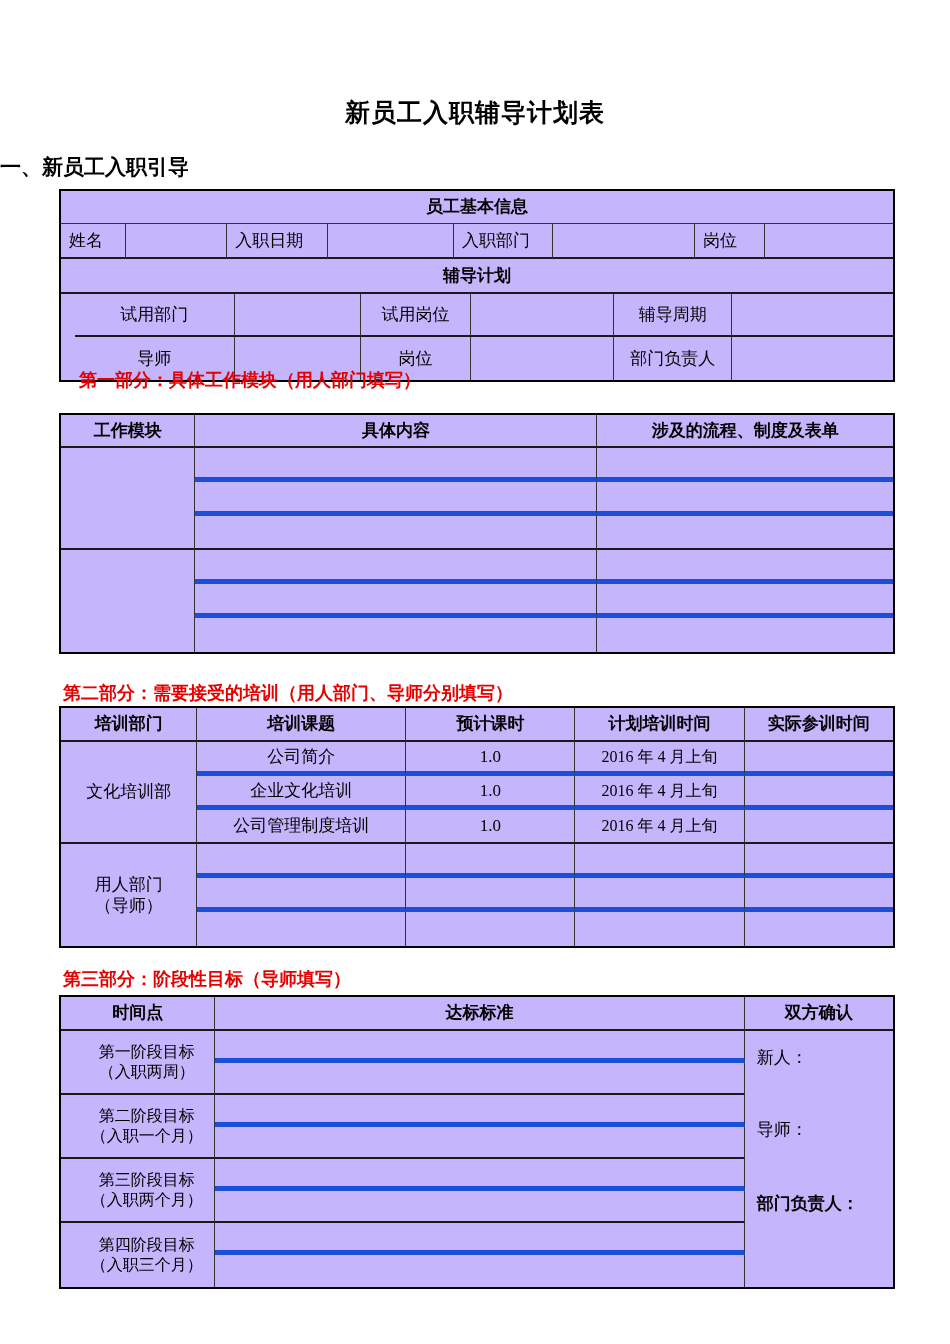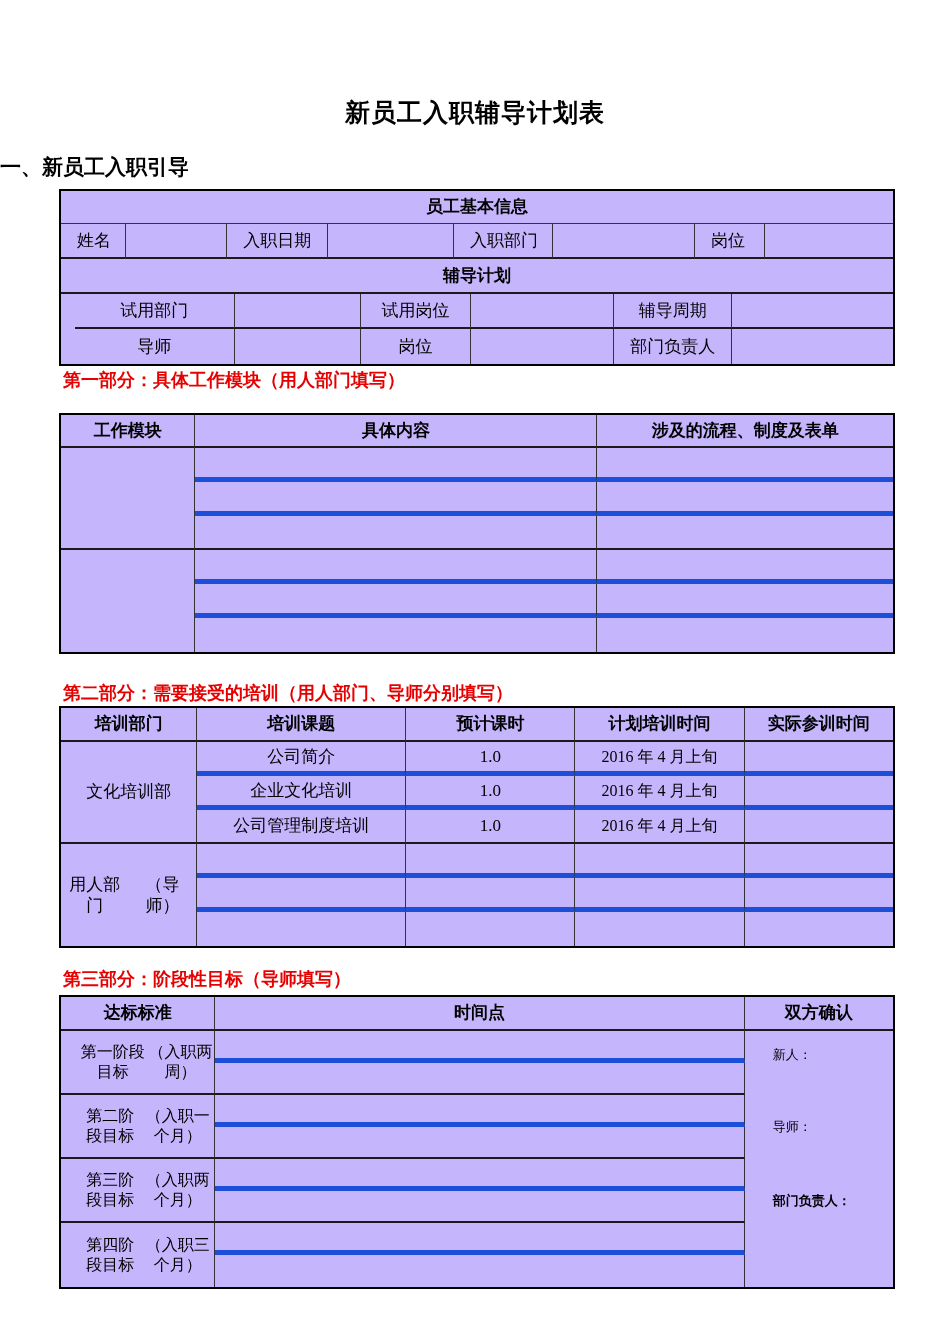--- a/index.html
+++ b/index.html
@@ -14,62 +14,62 @@
   }
   .doc-subtitle {
     position:absolute; top:153px; left:0; width:100%; 
     font-family:"Liberation Sans", sans-serif; font-weight:bold; font-size:21px;
   }
   .red-heading {
     position:absolute; left:63px;
     font-family:"Liberation Sans", sans-serif; font-weight:bold; font-size:18px;
     color:var(--accent-red, #e60000); white-space:nowrap;
   }
-  .h-part1 { top:368px; }
+  .h-part1 { top:368px;margin-left:16px; }
   .h-part2 { top:681px; }
   .h-part3 { top:967px; }
 
   
   .gtbl {
     position:absolute; left:59px; width:836px;
     display:grid; border:2px solid #000; background:#c4b5fd;
   }
   .cell {
     display:flex; align-items:center; justify-content:center;
     font-size:17px; line-height:1.25; text-align:center; overflow:hidden;
   }
   .hdr  { font-family:"Liberation Sans", sans-serif; font-weight:bold; }
   .br        { border-right:1px solid #333; }
   .bb-black  { border-bottom:1px solid #333; }
   .bb-thin   { border-bottom:5px solid #1d4ed8; }
   .bb-thick  { border-bottom:2px solid #1a1a1a; }
-  .left-pad  { justify-content:flex-start; padding-left:16px; text-align:left; }
-  .two-line  { flex-direction:row; }
+  .left-pad  { justify-content:flex-start; padding-left:8px; text-align:left; }
+  .two-line  { flex-direction:column; }
 
   
   .t1 { top:189px; grid-template-columns:100%; }
   .t1-band  { height:33px; }
   .t1-band2 { height:35px; }
   .t1-row8 { display:grid; grid-template-columns:7.78% 12.2% 12.08% 15.19% 11.84% 17.11% 8.37% 15.43%; height:35px; }
-  .t1-row6 { display:grid; grid-template-columns:19.5% 15.43% 13.52% 17.46% 14.47% 19.62%; height:35px;margin-left:14px; }
+  .t1-row6 { display:grid; grid-template-columns:19.5% 15.43% 13.52% 17.46% 14.47% 19.62%; height:43px;margin-left:14px; }
   .t1-row8 .cell, .t1-row6 .cell { height:100%; }
 
   
   .t2 { top:413px; grid-template-columns:16.15% 48.33% 35.52%; grid-template-rows:33px repeat(6, 34px); }
   
   .t3 { top:706px; grid-template-columns:16.39% 25.12% 20.33% 20.33% 17.82%; grid-template-rows:34px repeat(6, 34px); }
   .date-cell { font-size:16px; }
   
   .t4 { top:995px; grid-template-columns:18.54% 63.64% 17.82%; grid-template-rows:34px repeat(8, 32px); }
   .stage-cell { font-size:16px; }
   .span2 { grid-row:span 2;padding-left:18px; }
   .span3 { grid-row:span 3; }
   .span8 { grid-row:span 8; }
   .confirm-cell { position:relative; display:block; }
-  .confirm-label { position:absolute; left:28px; font-size:13px; white-space:nowrap; }
+  .confirm-label { position:absolute; left:12px; font-size:17px; white-space:nowrap; }
   .cl-0 { top:16px; }
   .cl-1 { top:88px; }
   .cl-2 { top:162px;font-weight:bold; }
 </style>
 </head>
 <body>
 
 <div class="page">
 
   <div class="doc-title">新员工入职辅导计划表</div>
@@ -168,22 +168,22 @@
     <div class="cell bb-thin"></div>
 
     <div class="cell br"></div>
     <div class="cell br"></div>
     <div class="cell br"></div>
     <div class="cell"></div>
   </div>
 
   <div class="red-heading h-part3">第三部分：阶段性目标（导师填写）</div>
   <div class="gtbl t4">
+    <div class="cell hdr br bb-thick">时间点</div>
     <div class="cell hdr br bb-thick">达标标准</div>
-    <div class="cell hdr br bb-thick">时间点</div>
     <div class="cell hdr bb-thick">双方确认</div>
 
     <div class="cell span2 br bb-thick two-line stage-cell">
       <span>第一阶段目标</span>
       <span>（入职两周）</span>
     </div>
     <div class="cell br bb-thin"></div>
     <div class="cell span8 confirm-cell">
       <span class="confirm-label cl-0">新人：</span>
       <span class="confirm-label cl-1">导师：</span>

